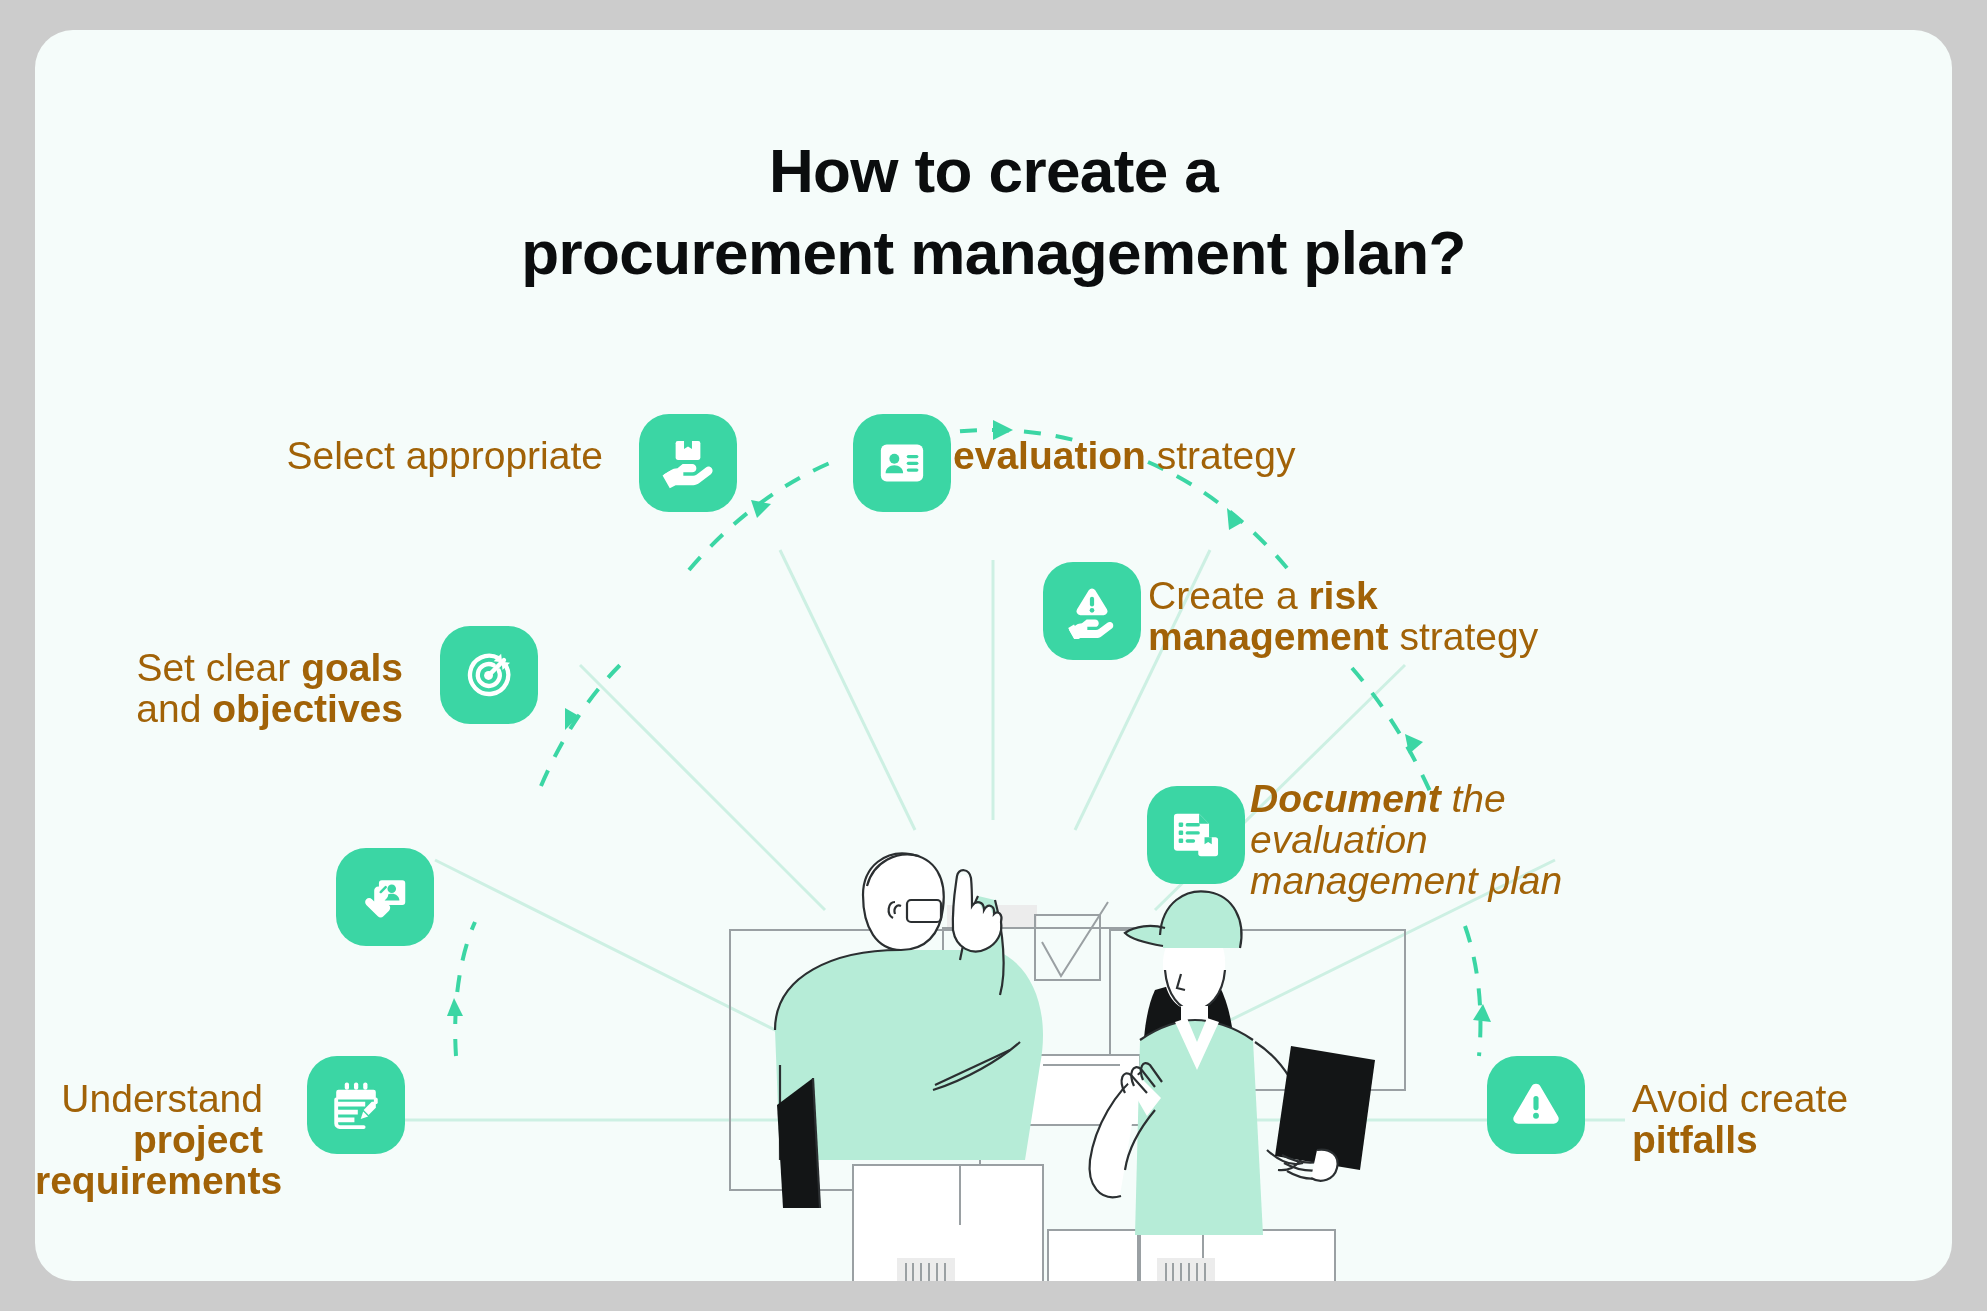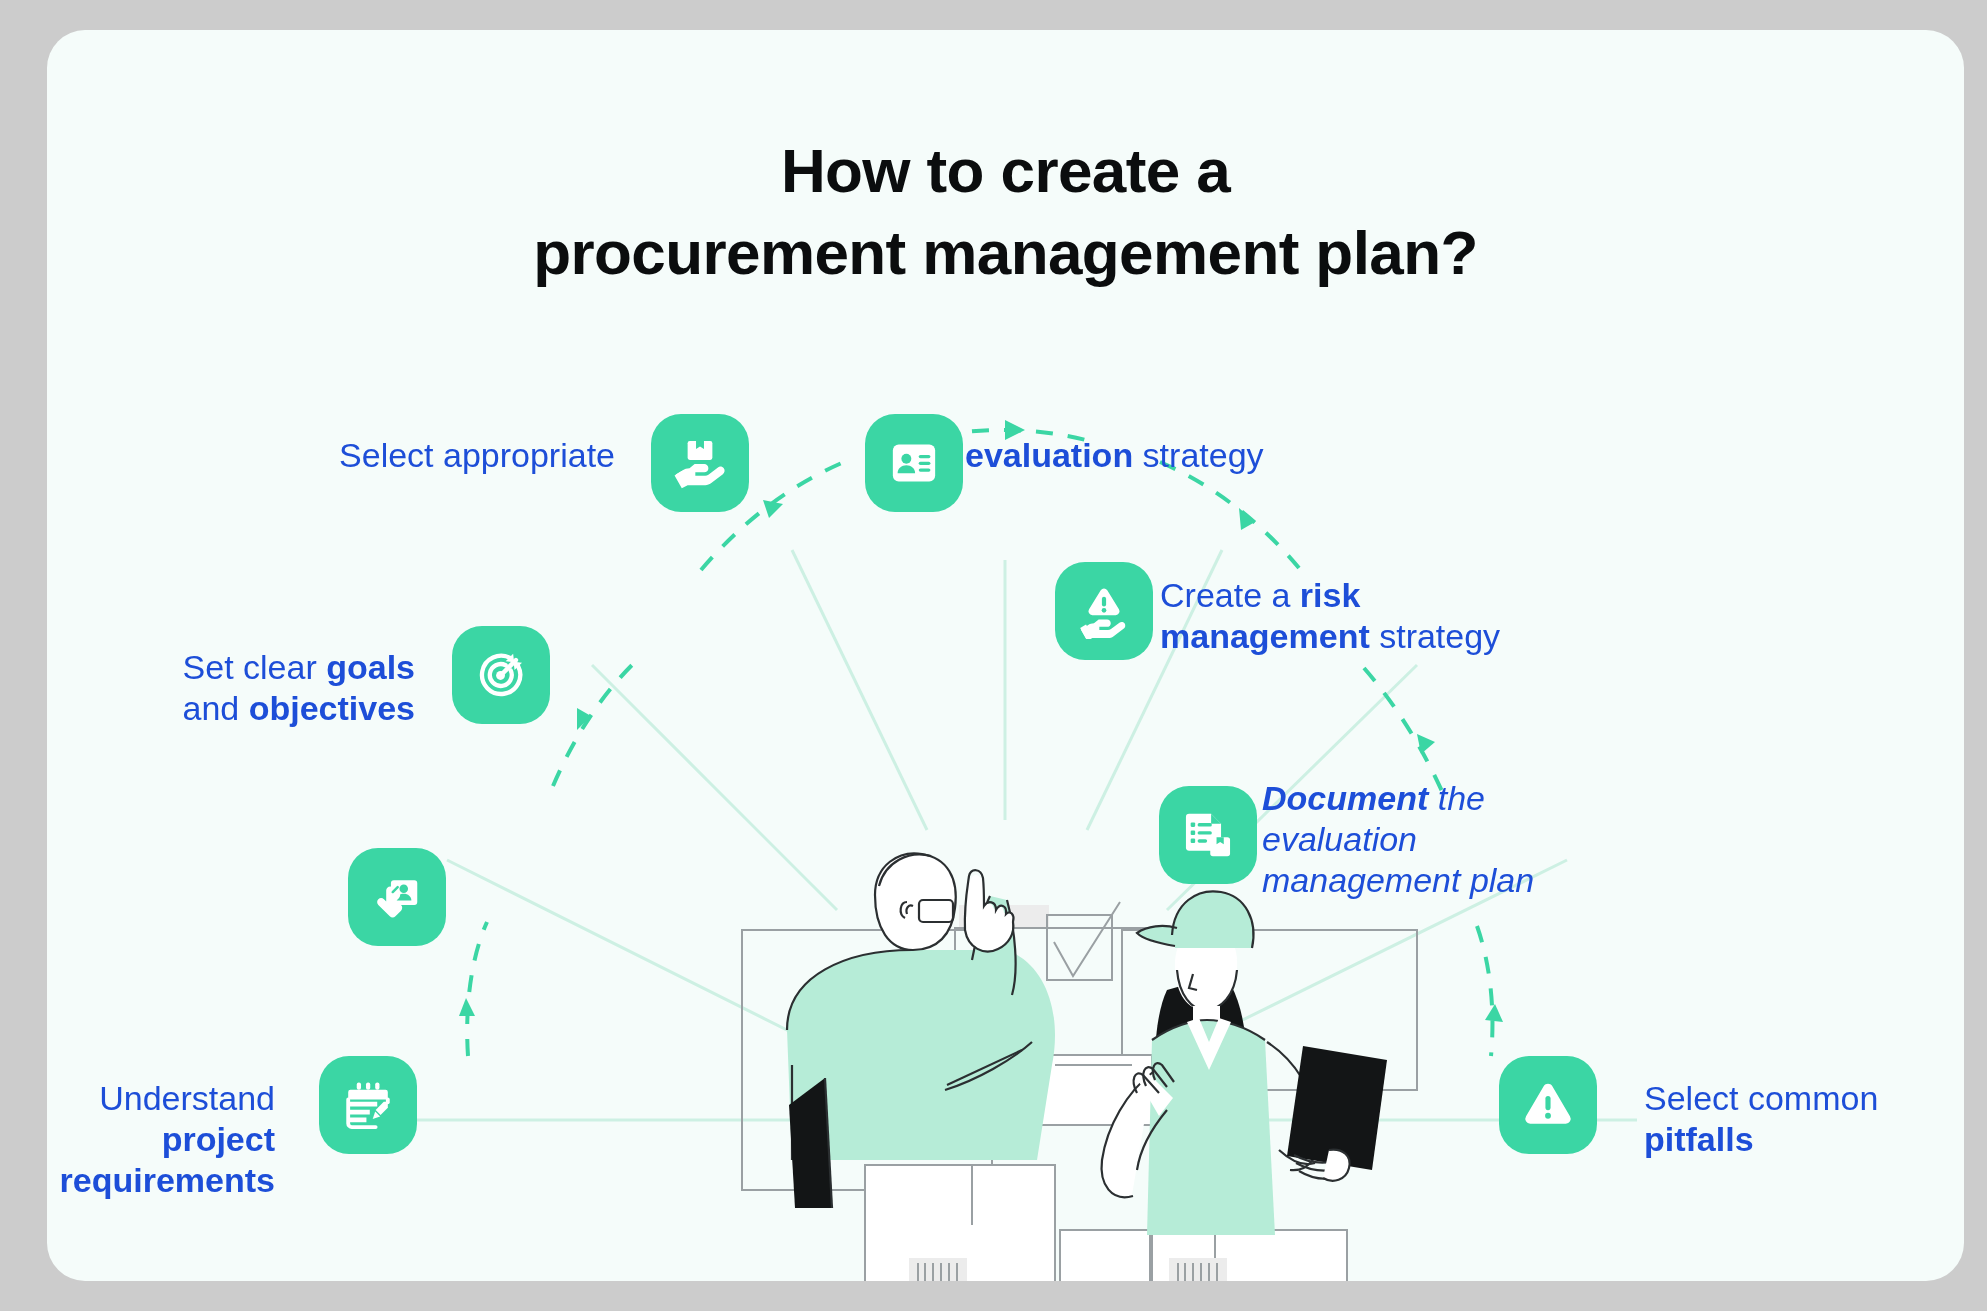--- a/index.html
+++ b/index.html
@@ -8,21 +8,20 @@
     background:#cccccc;
     font-family:"Liberation Sans","DejaVu Sans",sans-serif;
     overflow:hidden;
   }
   #card{
     position:absolute;left:35px;top:30px;
     width:1917px;height:1251px;
     background:#f5fcfa;
     border-radius:38px;
     overflow:hidden;
-    margin-left:12px;
   }
   #title{
     position:absolute;left:0;top:100px;width:1917px;
     text-align:center;
     font-size:62px;line-height:82px;
     font-weight:bold;color:#0b0d0e;
     letter-spacing:-0.6px;
   }
   #title .ln{display:block;}
 
@@ -35,22 +34,22 @@
     width:98px;height:98px;
     border-radius:30px;
     background:#3bd6a4;
     display:flex;align-items:center;justify-content:center;
   }
   .tile svg{display:block;}
 
   
   .lab{
     position:absolute;
-    font-size:34px;line-height:41px;
-    color:#1d4ed8;
+    font-size:39px;line-height:41px;
+    color:#a16207;
     white-space:nowrap;
   }
   .lab.r{text-align:right;}
   .lab.l{text-align:left;}
   .lab b{font-weight:bold;}
   .lab span.line{display:block;}
 </style>
 </head>
 <body>
 
@@ -411,17 +410,17 @@
     <span class="line"><b>management</b><span> strategy</span></span>
   </div>
 
   <div class="lab l" style="left:1215px;top:748px;font-style:italic;">
     <span class="line"><b>Document</b><span> the</span></span>
     <span class="line"><span>evaluation</span></span>
     <span class="line"><span>management plan</span></span>
   </div>
 
   <div class="lab l" style="left:1597px;top:1048px;">
-    <span class="line"><span>Select common</span></span>
+    <span class="line"><span>Avoid create</span></span>
     <span class="line"><b>pitfalls</b></span>
   </div>
 
 </div>
 
 </body></html>

